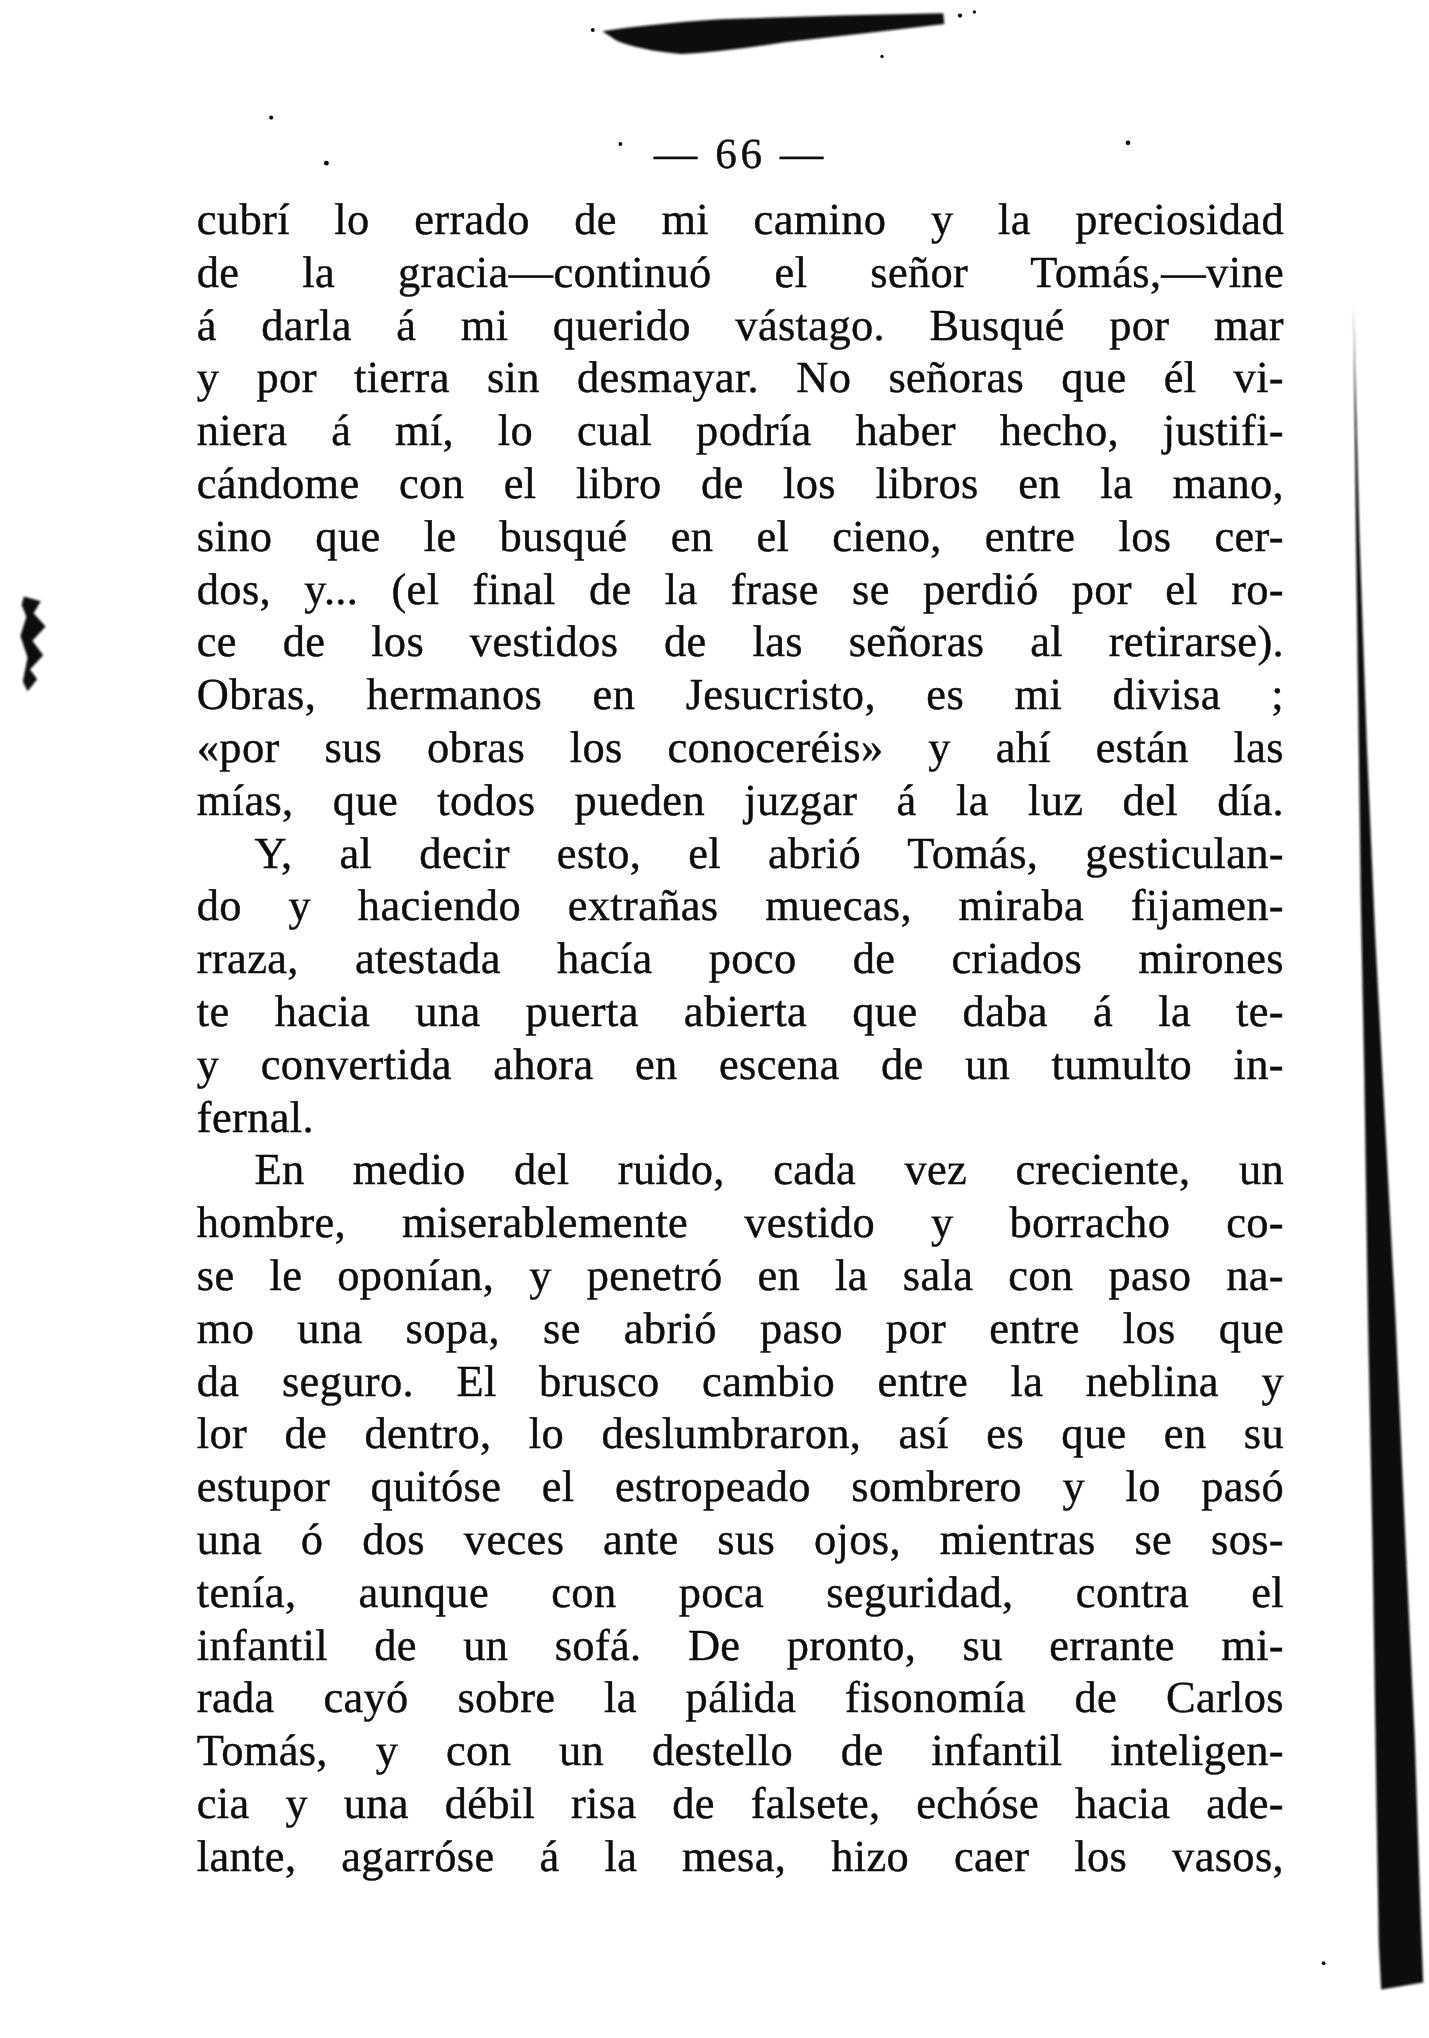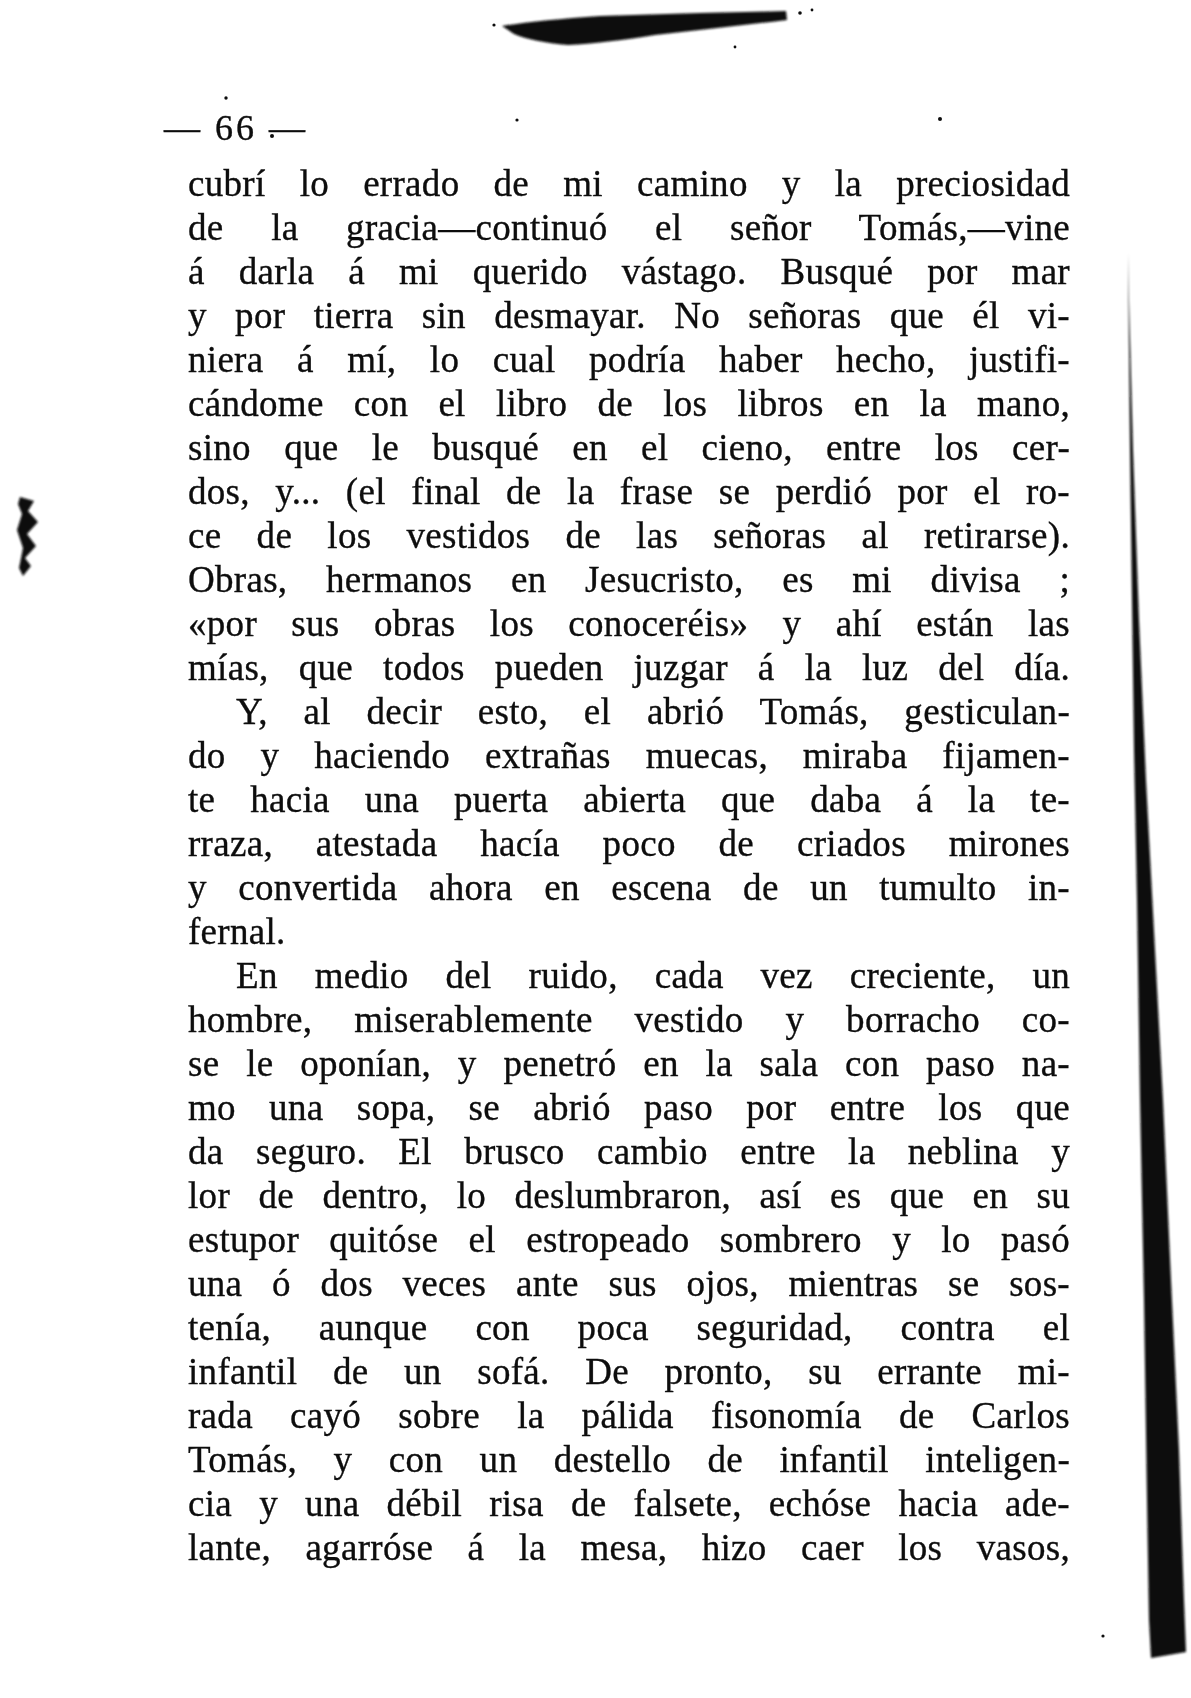--- a/index.html
+++ b/index.html
@@ -16,21 +16,21 @@
     position: absolute;
     top: 0; left: 0;
     width: 1191px; height: 1698px;
     pointer-events: none;
   }
   .header {
     position: absolute;
     top: 106px;
     left: 164px;
     width: 906px;
-    text-align: left;
+    text-align: center;
     font-size: 36px;
     line-height: 44px;
     letter-spacing: 3px;
     -webkit-text-stroke: 0.35px #0d0d0d;
   }
   .text-block {
     position: absolute;
     top: 162px;
     left: 164px;
     width: 906px;
@@ -38,21 +38,20 @@
     line-height: 44px;
     -webkit-text-stroke: 0.35px #0d0d0d;
   }
   .line {
     height: 44px;
     overflow: hidden;
     text-align: justify;
     text-align-last: justify;
     letter-spacing: 0.3px;
     word-spacing: 2px;
-    margin-left: 24px;
   }
   .line.indent { text-indent: 48px; }
   .line.no-justify { text-align: left; text-align-last: left; font-family: Liberation Serif, serif; }
 </style>
 </head>
 <body>
 
 <div class="page">
 
   <svg class="artifacts" viewBox="0 0 1191 1698" xmlns="http://www.w3.org/2000/svg">
@@ -96,22 +95,22 @@
       <div class="line">niera á mí, lo cual podría haber hecho, justifi-</div>
       <div class="line">cándome con el libro de los libros en la mano,</div>
       <div class="line">sino que le busqué en el cieno, entre los cer-</div>
       <div class="line">dos, y... (el final de la frase se perdió por el ro-</div>
       <div class="line">ce de los vestidos de las señoras al retirarse).</div>
       <div class="line">Obras, hermanos en Jesucristo, es mi divisa ;</div>
       <div class="line">«por sus obras los conoceréis» y ahí están las</div>
       <div class="line">mías, que todos pueden juzgar á la luz del día.</div>
       <div class="line indent">Y, al decir esto, el abrió Tomás, gesticulan-</div>
       <div class="line">do y haciendo extrañas muecas, miraba fijamen-</div>
+      <div class="line">rraza, atestada hacía poco de criados mirones</div>
       <div class="line">te hacia una puerta abierta que daba á la te-</div>
-      <div class="line">rraza, atestada hacía poco de criados mirones</div>
       <div class="line">y convertida ahora en escena de un tumulto in-</div>
       <div class="line no-justify">fernal.</div>
       <div class="line indent">En medio del ruido, cada vez creciente, un</div>
       <div class="line">hombre, miserablemente vestido y borracho co-</div>
       <div class="line">se le oponían, y penetró en la sala con paso na-</div>
       <div class="line">mo una sopa, se abrió paso por entre los que</div>
       <div class="line">da seguro. El brusco cambio entre la neblina y</div>
       <div class="line">lor de dentro, lo deslumbraron, así es que en su</div>
       <div class="line">estupor quitóse el estropeado sombrero y lo pasó</div>
       <div class="line">una ó dos veces ante sus ojos, mientras se sos-</div>

